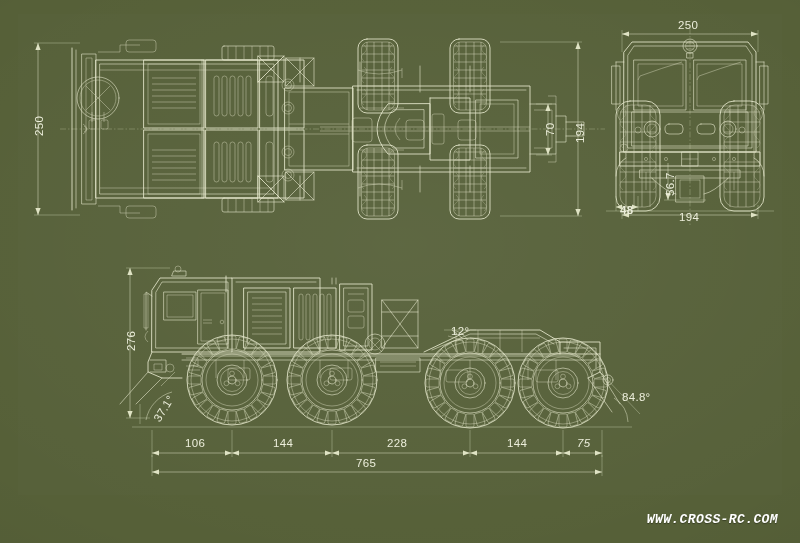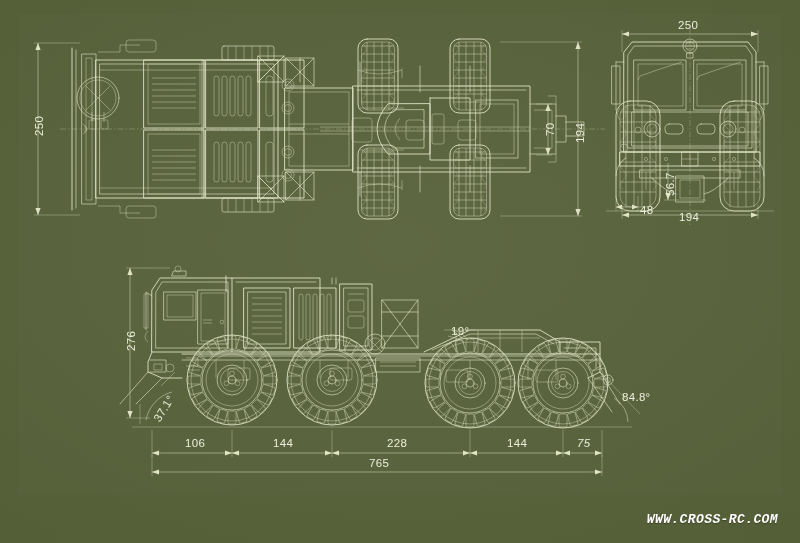--- a/index.html
+++ b/index.html
@@ -683,38 +683,38 @@
   <div class="dimtxt vert" style="left:545px; top:136px;">70</div>
 
   <div class="dimtxt vert" style="left:575px; top:143px;">194</div>
 
   <div class="dimtxt" style="left:678px; top:20px;">250</div>
 
   <div class="dimtxt" style="left:679px; top:212px;">194</div>
 
   <div class="dimtxt vert" style="left:665px; top:196px;">56.7</div>
 
-  <div class="dimtxt" style="left:640px; top:205px;">48</div>
+  <div class="dimtxt" style="left:620px; top:205px;font-weight:bold;">48</div>
 
   <div class="dimtxt vert" style="left:126px; top:351px;">276</div>
 
   <div class="dimtxt" style="left:185px; top:438px;">106</div>
 
   <div class="dimtxt" style="left:273px; top:438px;">144</div>
 
   <div class="dimtxt" style="left:387px; top:438px;">228</div>
 
   <div class="dimtxt" style="left:507px; top:438px;">144</div>
 
   <div class="dimtxt" style="left:577px; top:438px;font-style:italic;">75</div>
 
-  <div class="dimtxt" style="left:369px; top:458px;">765</div>
+  <div class="dimtxt" style="left:356px; top:458px;">765</div>
 
   <div class="dimtxt rot37" style="left:152px; top:418px;">37.1°</div>
 
   <div class="dimtxt" style="left:622px; top:392px;">84.8°</div>
 
-  <div class="dimtxt" style="left:451px; top:326px;">19°</div>
+  <div class="dimtxt" style="left:451px; top:326px;">12°</div>
 
 
   <div class="url-blk">WWW.CROSS-RC.COM</div>
 
 </div>
 
 </body></html>

